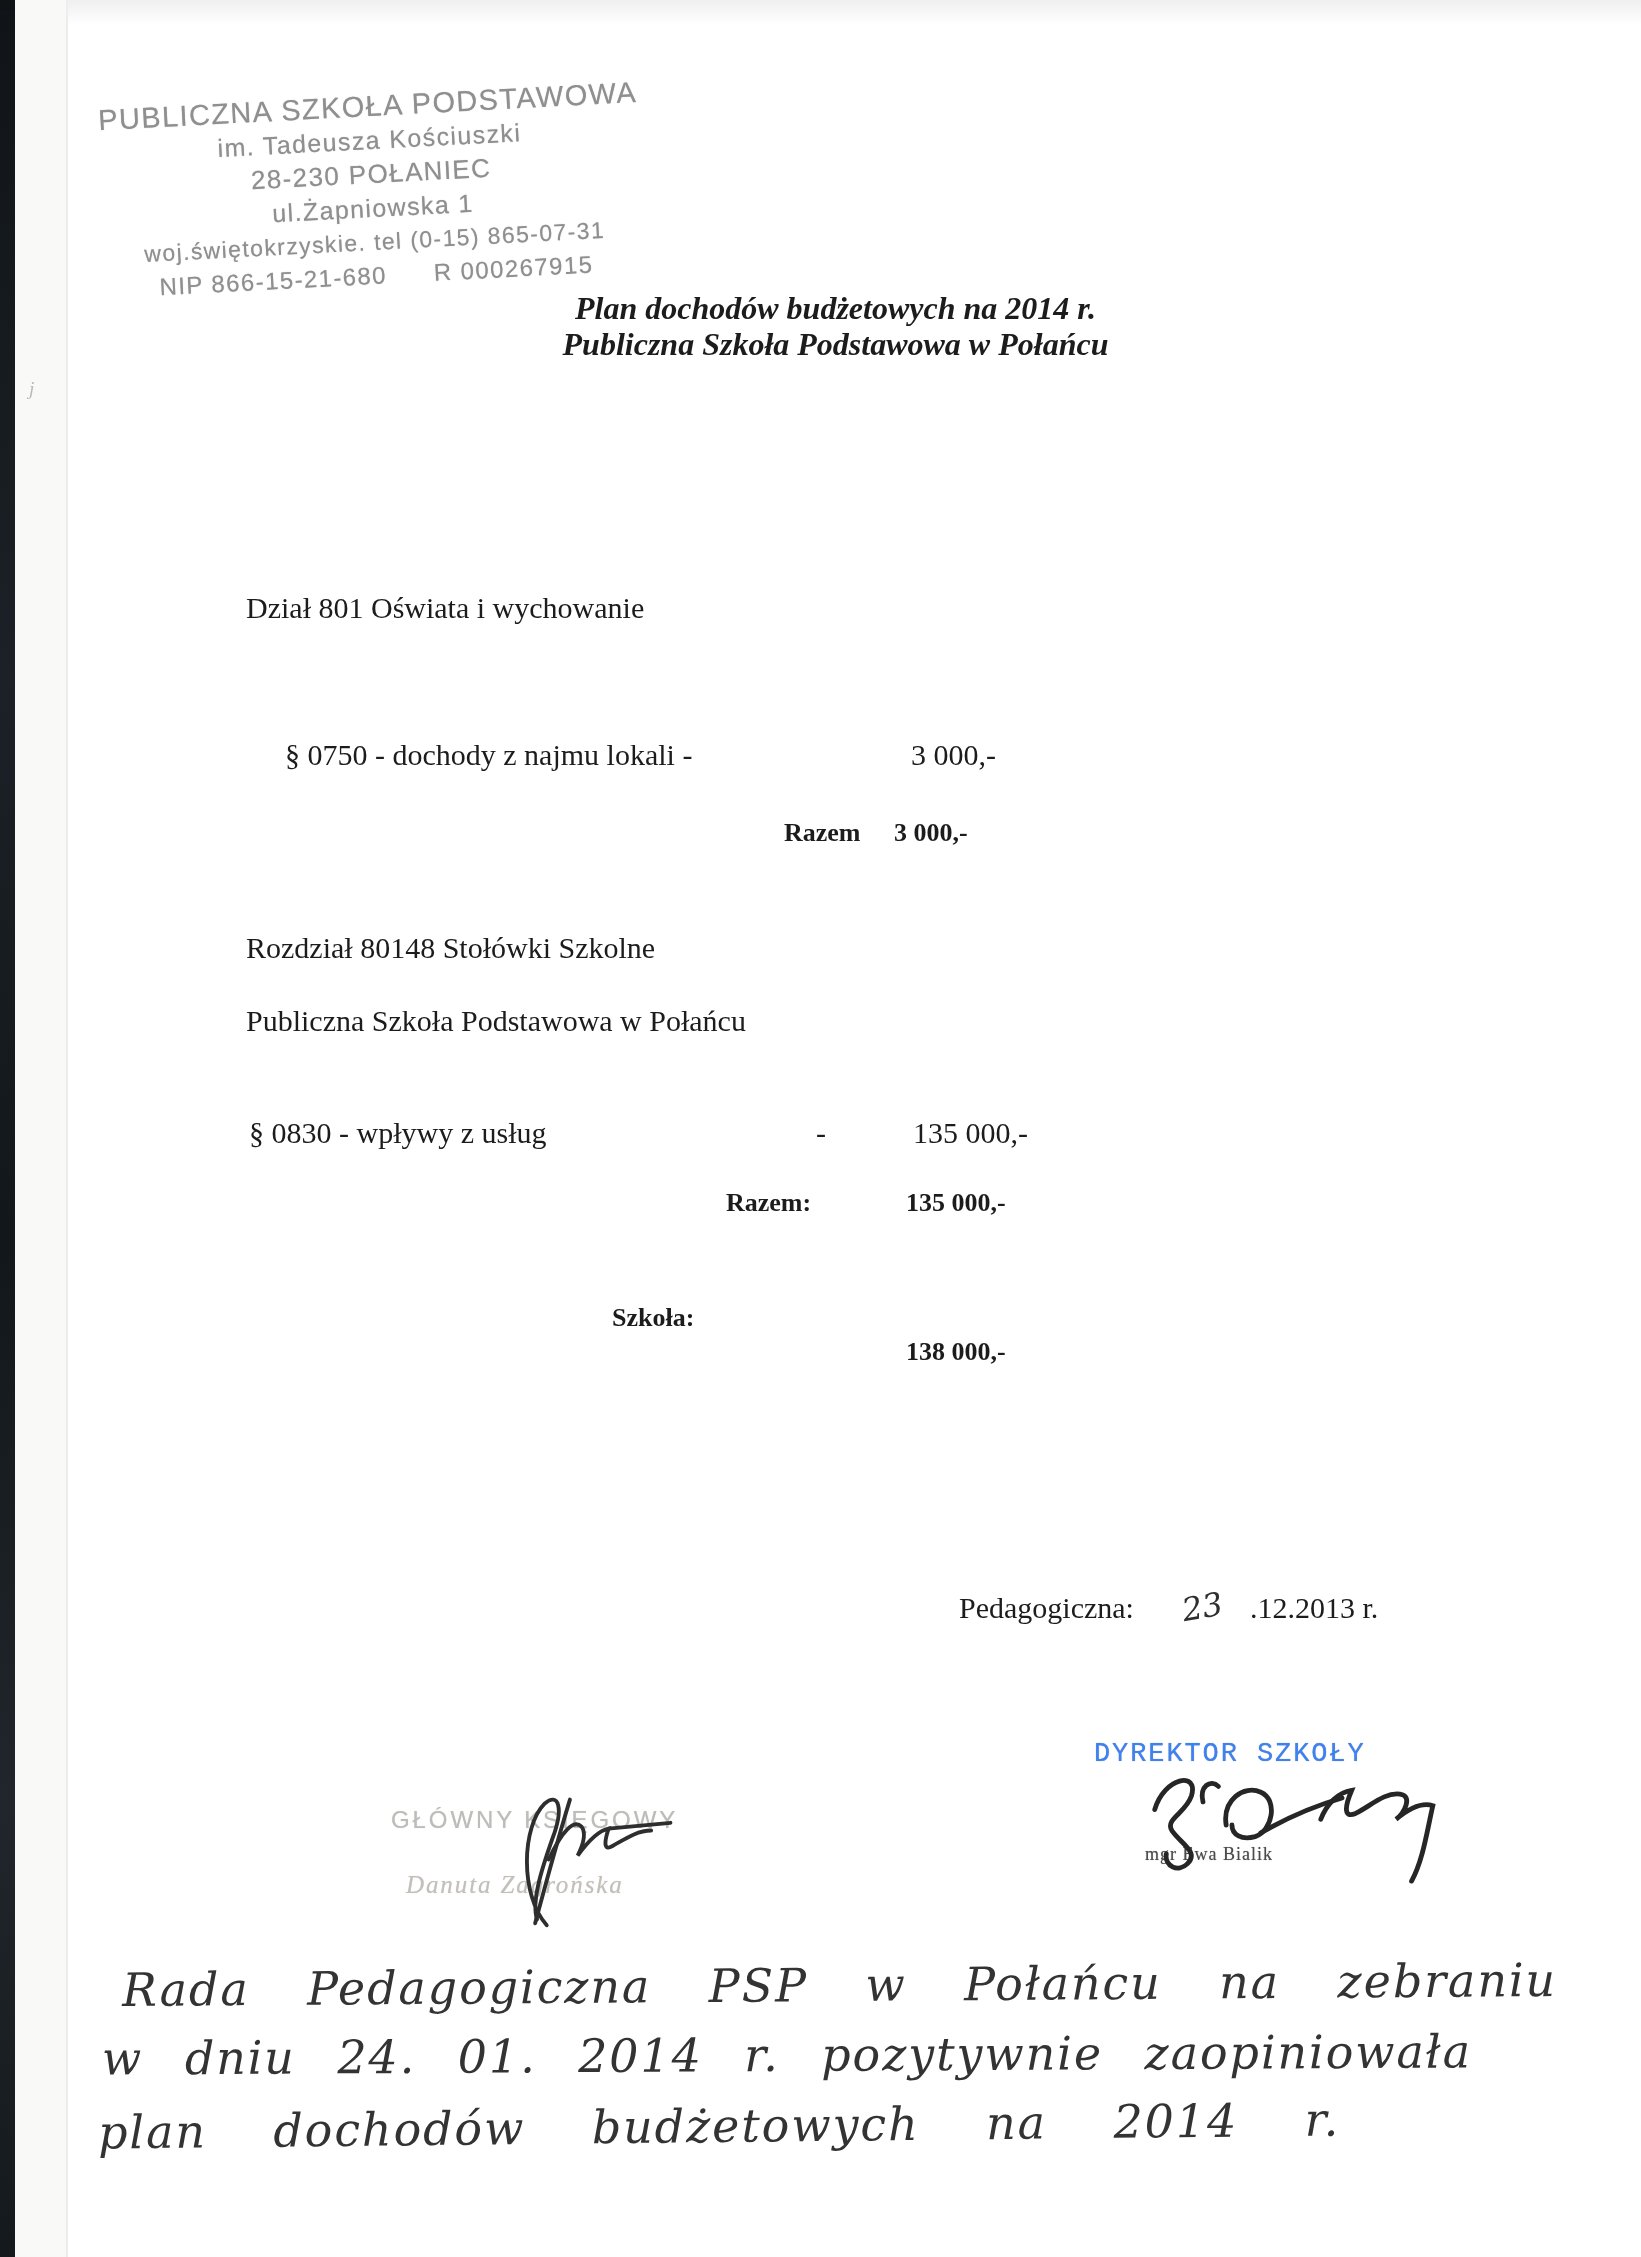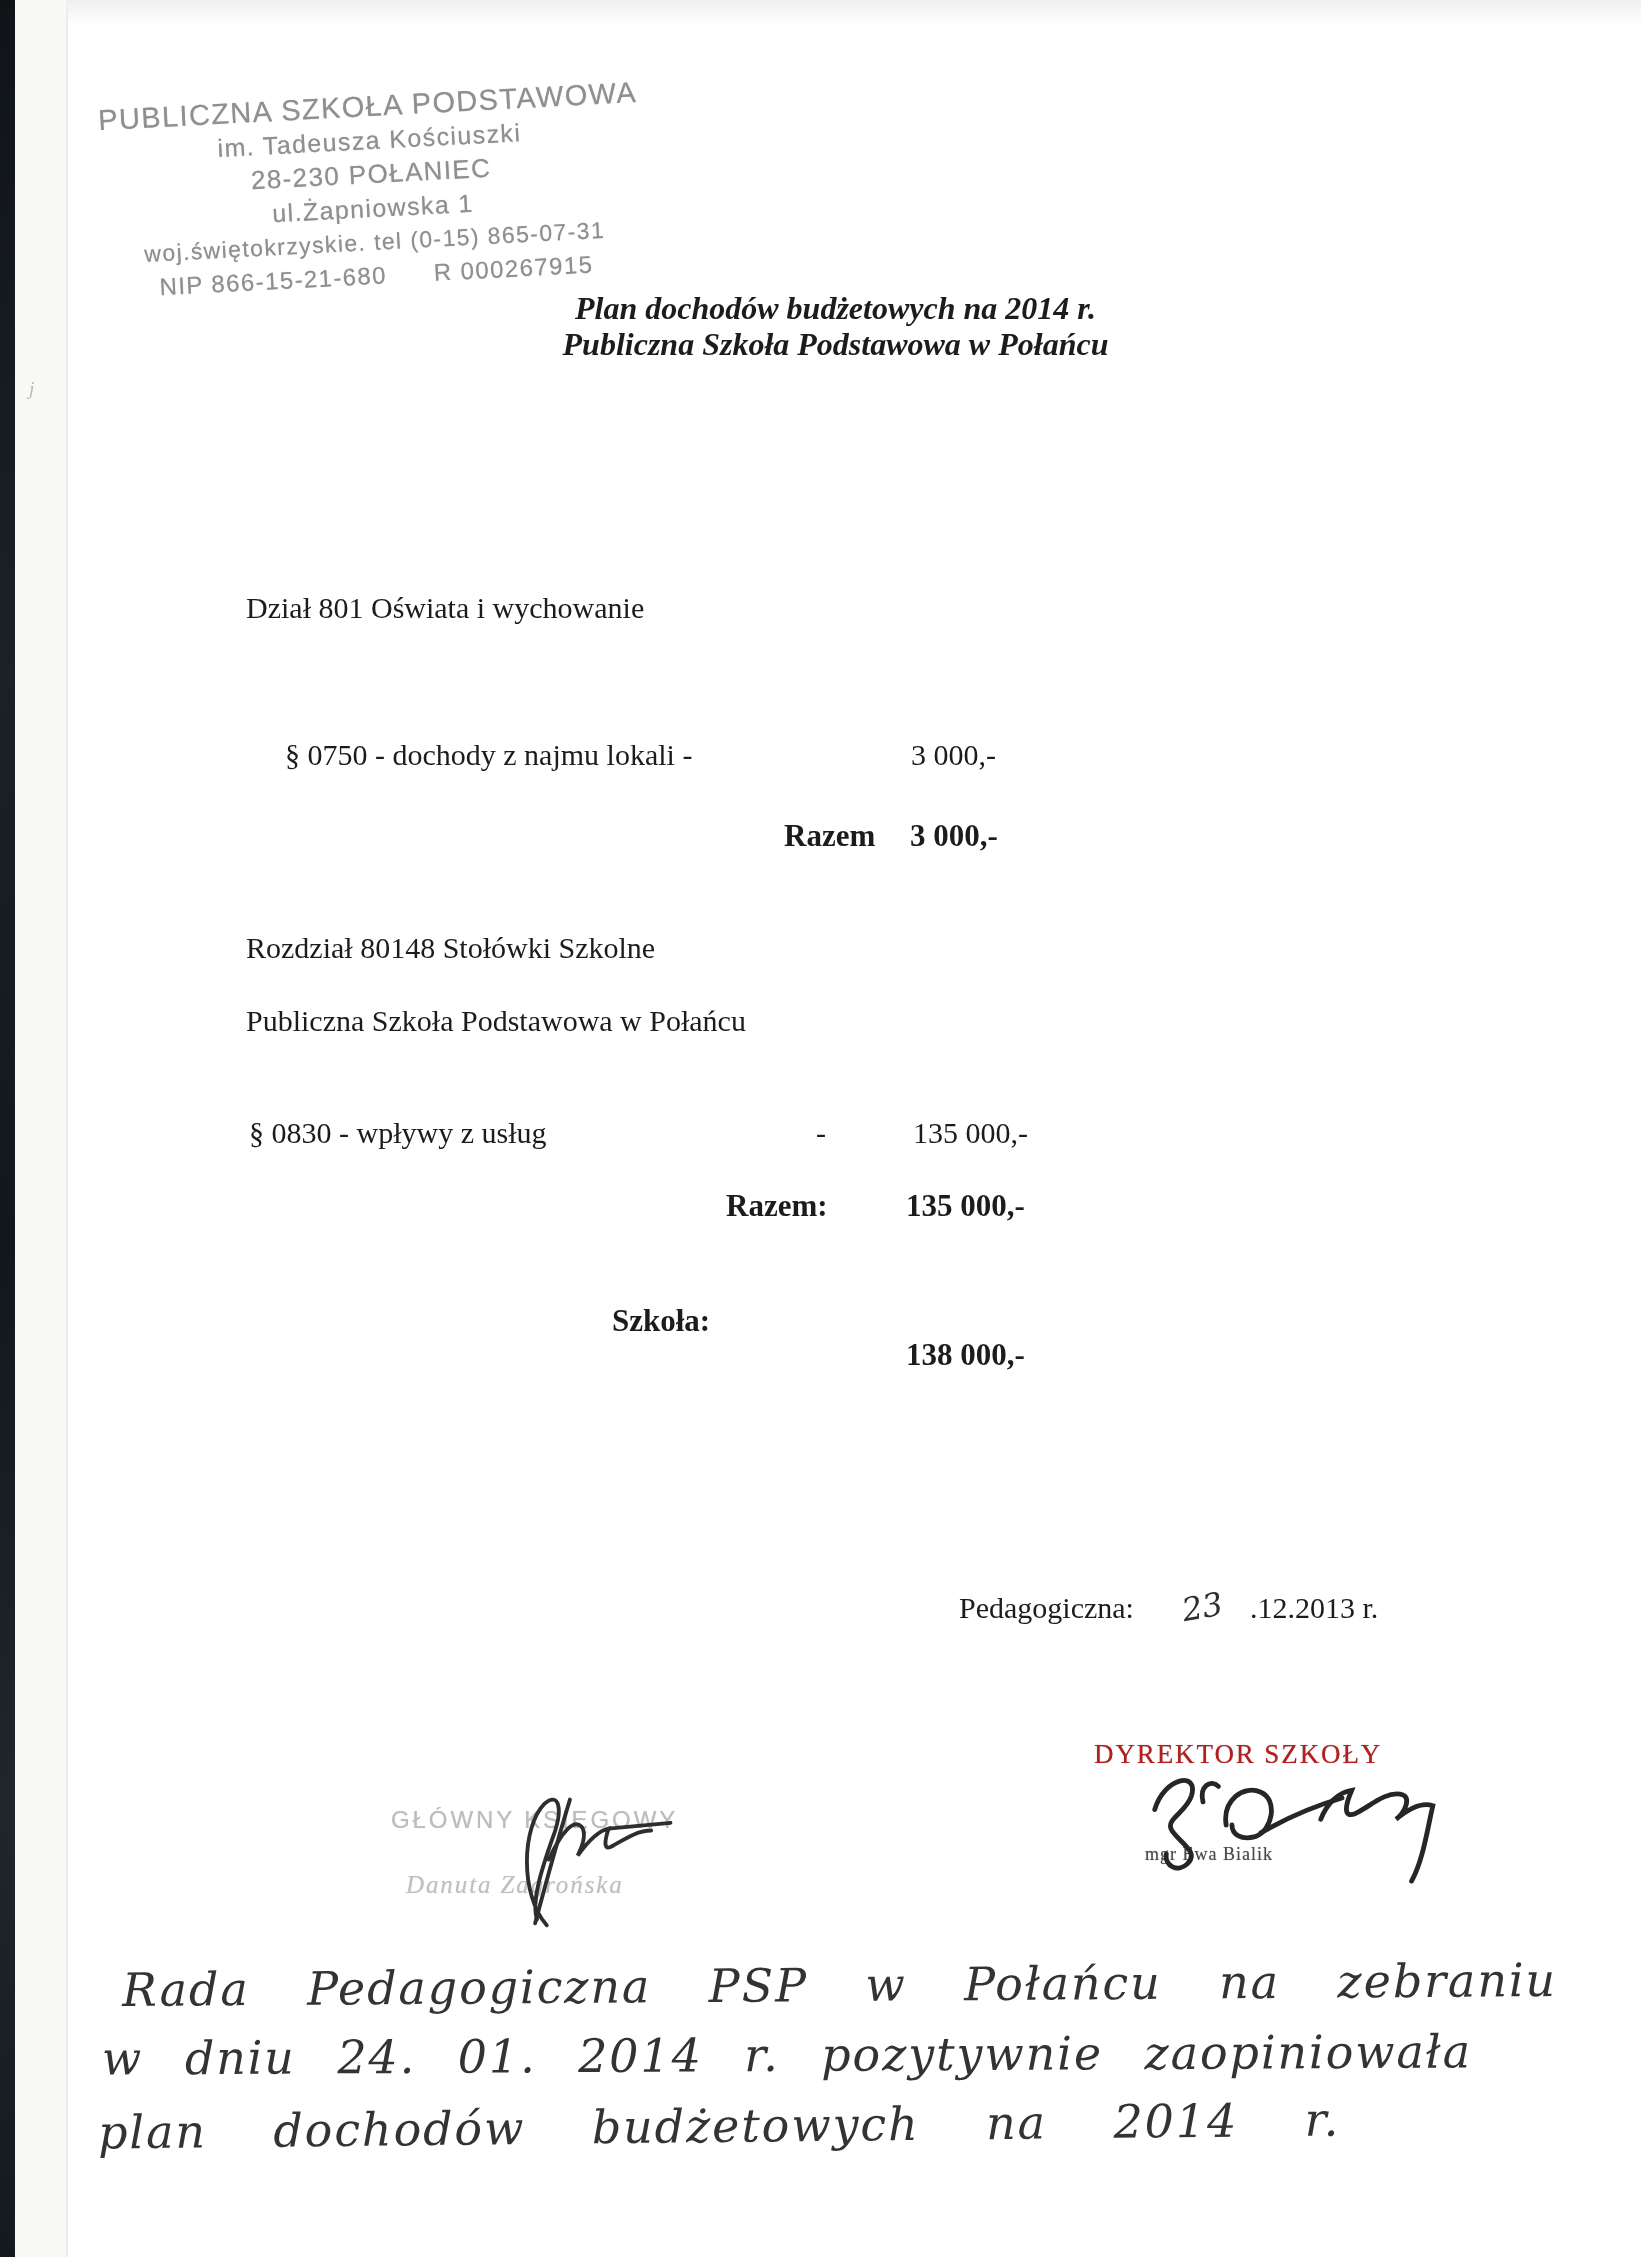--- a/index.html
+++ b/index.html
@@ -31,29 +31,29 @@
   .s5{font-size:23px;}
   .s6{font-size:24px;}
   .reg{margin-left:39px;}
 
   
   .doc-title{position:absolute;left:454px;top:290px;width:763px;text-align:center;
     font-weight:bold;font-style:italic;font-size:32px;line-height:36px;}
 
   
   .bline{position:absolute;font-size:30px;white-space:nowrap;}
-  .b-bold{font-weight:bold;font-size:31px;}
+  .b-bold{font-weight:bold;font-size:26px;}
 
   
   .hand-day{font-family:"DejaVu Serif", serif;font-style:italic;font-size:32px;
     display:inline-block;transform:rotate(-10deg);color:#2e2e2e;}
 
   
-  .dir-title{position:absolute;left:1094px;top:1739px;font-family:Liberation Serif, serif;
-    font-size:27px;letter-spacing:1.9px;color:#b91c1c;text-shadow:0 0 1px #8a8a8a;white-space:nowrap;}
+  .dir-title{position:absolute;left:1094px;top:1739px;font-family:Liberation Mono, monospace;
+    font-size:27px;letter-spacing:1.9px;color:#3b82f6;text-shadow:0 0 1px #8a8a8a;white-space:nowrap;}
   .dir-name{position:absolute;left:1145px;top:1844px;font-size:18px;letter-spacing:1px;
     color:#4a4a4a;text-shadow:0 0 1px #9a9a9a;white-space:nowrap;}
   .acct-title{position:absolute;left:391px;top:1806px;font-family:"Liberation Sans", sans-serif;
     font-size:24px;letter-spacing:2.9px;color:#bcbcb9;text-shadow:0 0 1px #d0d0cd;white-space:nowrap;}
   .acct-name{position:absolute;left:406px;top:1871px;font-size:25px;font-style:italic;
     letter-spacing:1.9px;color:#c3c0bb;text-shadow:0 0 1px #d5d2cd;white-space:nowrap;}
   .sig{position:absolute;}
 
   
   .hand{position:absolute;font-family:"DejaVu Serif", serif;font-style:italic;

